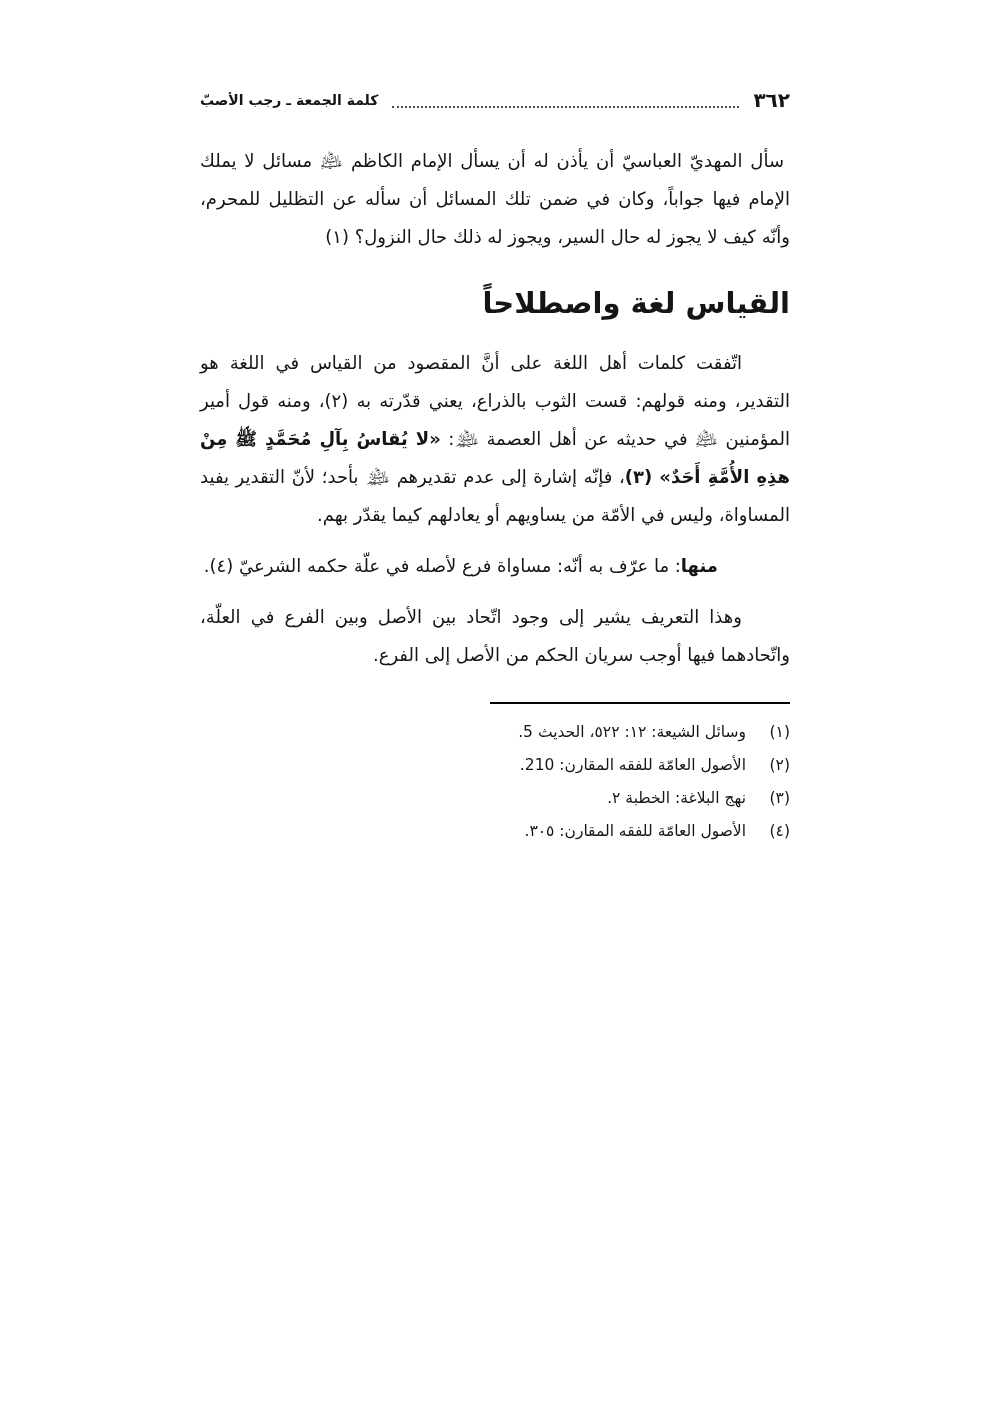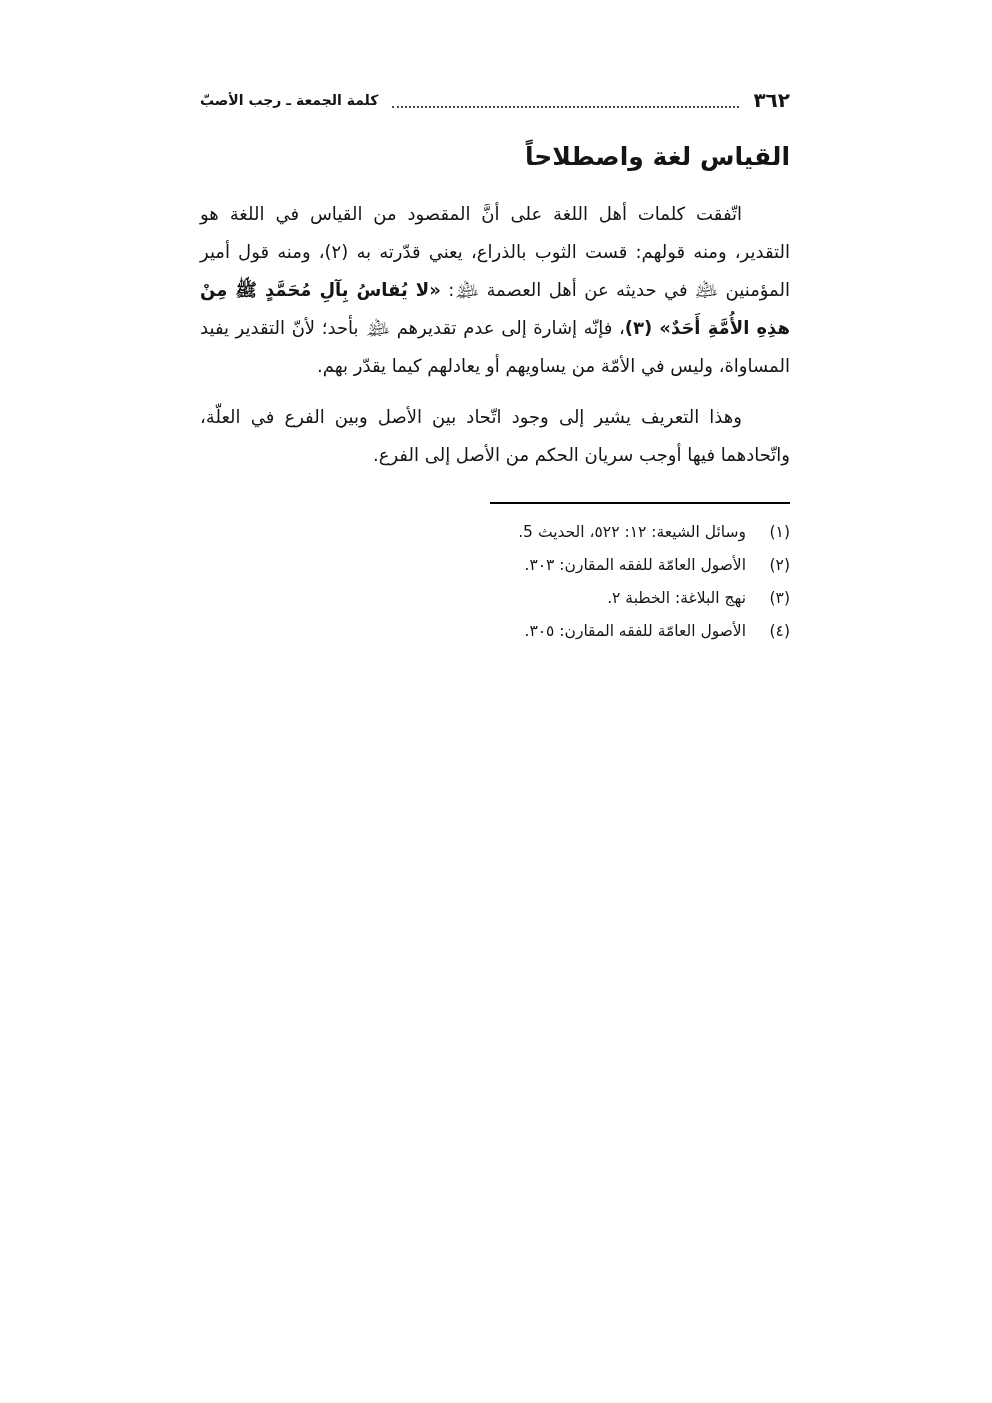--- a/index.html
+++ b/index.html
@@ -47,21 +47,21 @@
   .para {
     font-size: 18px;
     line-height: 38px;
     text-align: justify;
     margin: 0 0 13px 0;
     text-indent: 48px;
   }
   .para.no-indent { text-indent: 6px; }
   .para.big-indent { text-indent: 72px; }
   .section-heading {
-    font-size: 25px;
+    font-size: 29px;
     font-weight: bold;
     text-align: right;
     margin: 30px 0 24px 0;
   }
   .hadith { font-weight: bold; }
   .lead { font-weight: bold; }
   
   .footnotes {
     margin-top: 28px;
     font-size: 15.5px;
@@ -86,42 +86,44 @@
 <div class="page">
 
   <header class="running-header">
     <span class="page-num">٣٦٢</span>
     <span class="leader"></span>
     <span class="book-title">كلمة الجمعة ـ رجب الأصبّ</span>
   </header>
 
   <main>
 
+    <p class="para no-indent">سأل المهديّ العباسيّ أن يأذن له أن يسأل الإمام الكاظم ﵇ مسائل لا يملك الإمام فيها جواباً، وكان في ضمن تلك المسائل أن سأله عن التظليل للمحرم، وأنّه كيف لا يجوز له حال السير، ويجوز له ذلك حال النزول؟ (١)</p>
 
 
     <h2 class="section-heading">القياس لغة واصطلاحاً</h2>
 
     <p class="para"><span>اتّفقت كلمات أهل اللغة على أنَّ المقصود من القياس في اللغة هو التقدير، ومنه قولهم: قست الثوب بالذراع، يعني قدّرته به (٢)، ومنه قول أمير المؤمنين ﵇ في حديثه عن أهل العصمة ﵈: </span><span class="hadith">«لا يُقاسُ بِآلِ مُحَمَّدٍ ﷺ مِنْ هذِهِ الأُمَّةِ أَحَدٌ» (٣)</span><span>، فإنّه إشارة إلى عدم تقديرهم ﵈ بأحد؛ لأنّ التقدير يفيد المساواة، وليس في الأمّة من يساويهم أو يعادلهم كيما يقدّر بهم.</span></p>
 
 
+    <p class="para big-indent"><span class="lead">منها</span><span>: ما عرّف به أنّه: مساواة فرع لأصله في علّة حكمه الشرعيّ (٤).</span></p>
 
     <p class="para">وهذا التعريف يشير إلى وجود اتّحاد بين الأصل وبين الفرع في العلّة، واتّحادهما فيها أوجب سريان الحكم من الأصل إلى الفرع.</p>
 
   </main>
 
   <footer class="footnotes">
     <div class="fn-rule"></div>
 
     <div class="footnote">
       <span class="fn-marker">(١)</span>
       <span class="fn-text">وسائل الشيعة: ١٢: ٥٢٢، الحديث 5.</span>
     </div>
     <div class="footnote">
       <span class="fn-marker">(٢)</span>
-      <span class="fn-text">الأصول العامّة للفقه المقارن: ٣٠٣.</span>
+      <span class="fn-text">الأصول العامّة للفقه المقارن: 210.</span>
     </div>
     <div class="footnote">
       <span class="fn-marker">(٣)</span>
       <span class="fn-text">نهج البلاغة: الخطبة ٢.</span>
     </div>
     <div class="footnote">
       <span class="fn-marker">(٤)</span>
       <span class="fn-text">الأصول العامّة للفقه المقارن: ٣٠٥.</span>
     </div>
   </footer>

